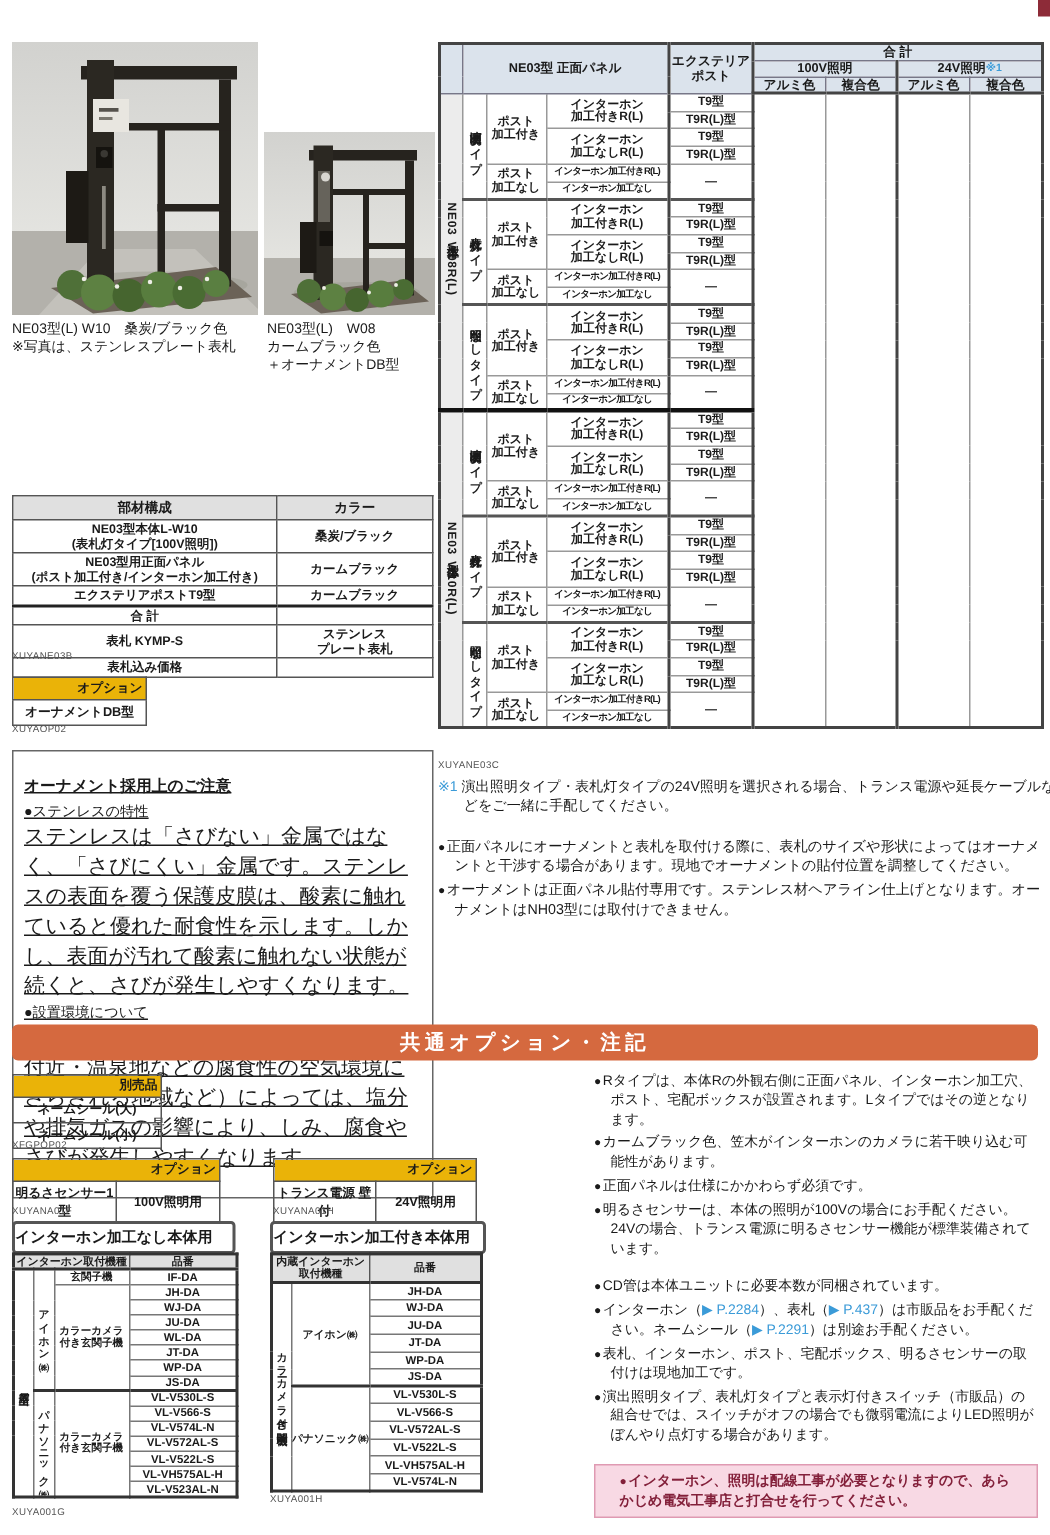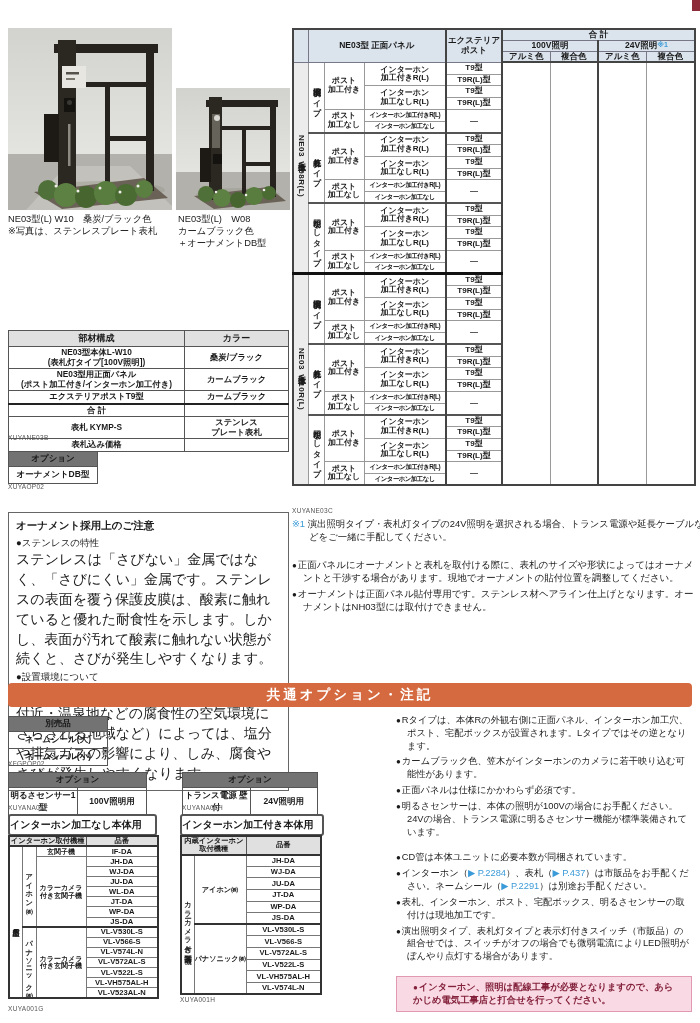--- a/index.html
+++ b/index.html
@@ -20,25 +20,25 @@
   .caption{font-size:9.3px;line-height:1.3;}
 
   
   .parts{width:281px;}
   .parts th{background:#e0e0e0;border:1px solid #555;font-size:9px;padding:1px 0;}
   .parts td{border:1px solid #555;font-size:8.3px;font-weight:bold;text-align:center;line-height:1.15;padding:1px 2px;margin-top:39px;}
   .parts tr.total td{border-top:2px solid #222;}
   .parts .pname{width:175px;}
 
   
-  .opt th{background:#737373;border:1px solid #555;font-size:8.5px;padding:1px 2px;}
+  .opt th{background:#eab308;border:1px solid #555;font-size:8.5px;padding:1px 2px;text-align:right;}
   .opt td{border:1px solid #555;font-size:8.5px;font-weight:bold;text-align:center;padding:2px 1px;}
 
   
-  .notice{left:8px;top:512px;width:265px;border:1px solid #666;padding:6px 7px;}
+  .notice{left:8px;top:500px;width:265px;border:1px solid #666;padding:16px 7px;text-decoration:underline;}
   .nb-title{font-size:10.5px;font-weight:bold;margin-bottom:4px;}
   .nb-head{font-size:9.5px;margin-top:2px;}
   .nb-body{font-size:14px;line-height:1.42;}
 
   
   .spec{left:292px;top:28px;width:402px;border:2px solid #444;}
   .spec th{background:#dbe3ec;border:1px solid #778;font-size:8.5px;font-weight:bold;padding:0;line-height:1.15;}
   .spec td{border:1px solid #999;font-size:8px;font-weight:bold;text-align:center;padding:0 1px;line-height:1.05;}
   .spec tbody tr{height:11.75px;}
   .spec .c1{background:#ececec;}

